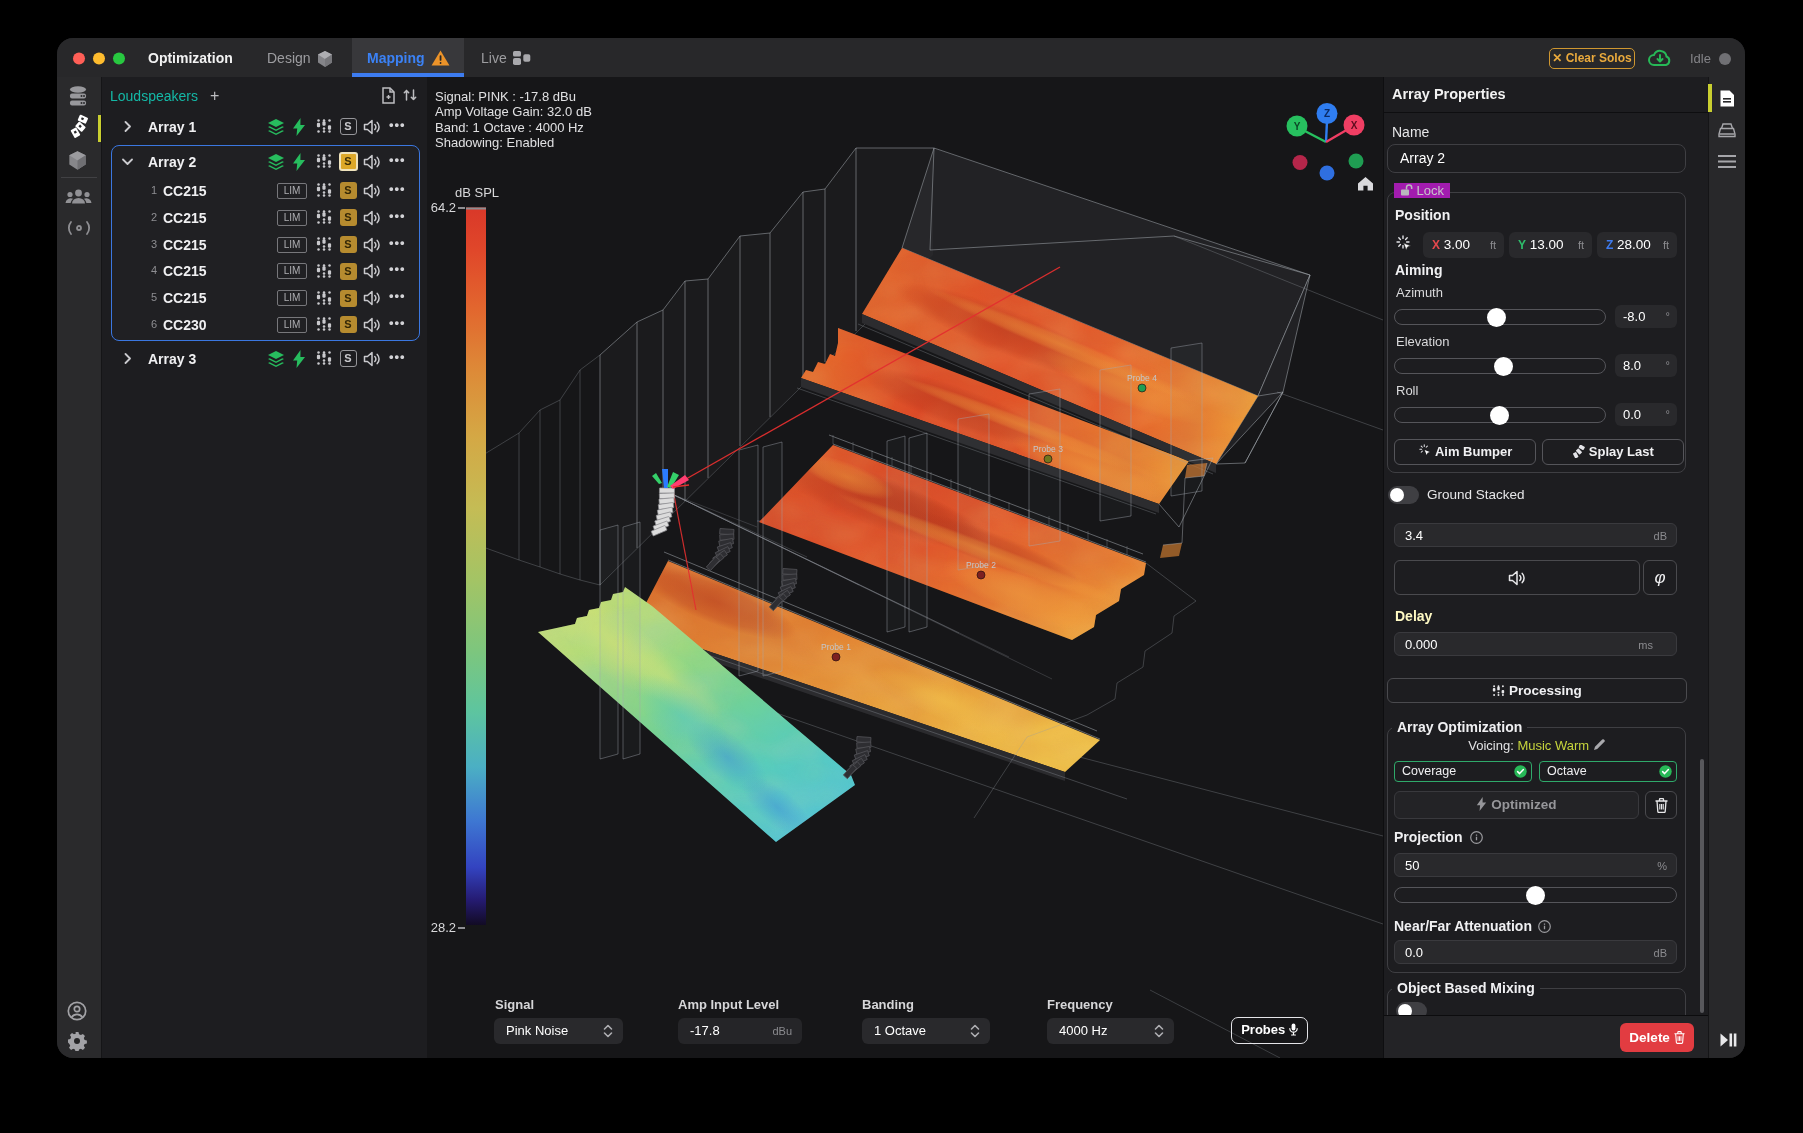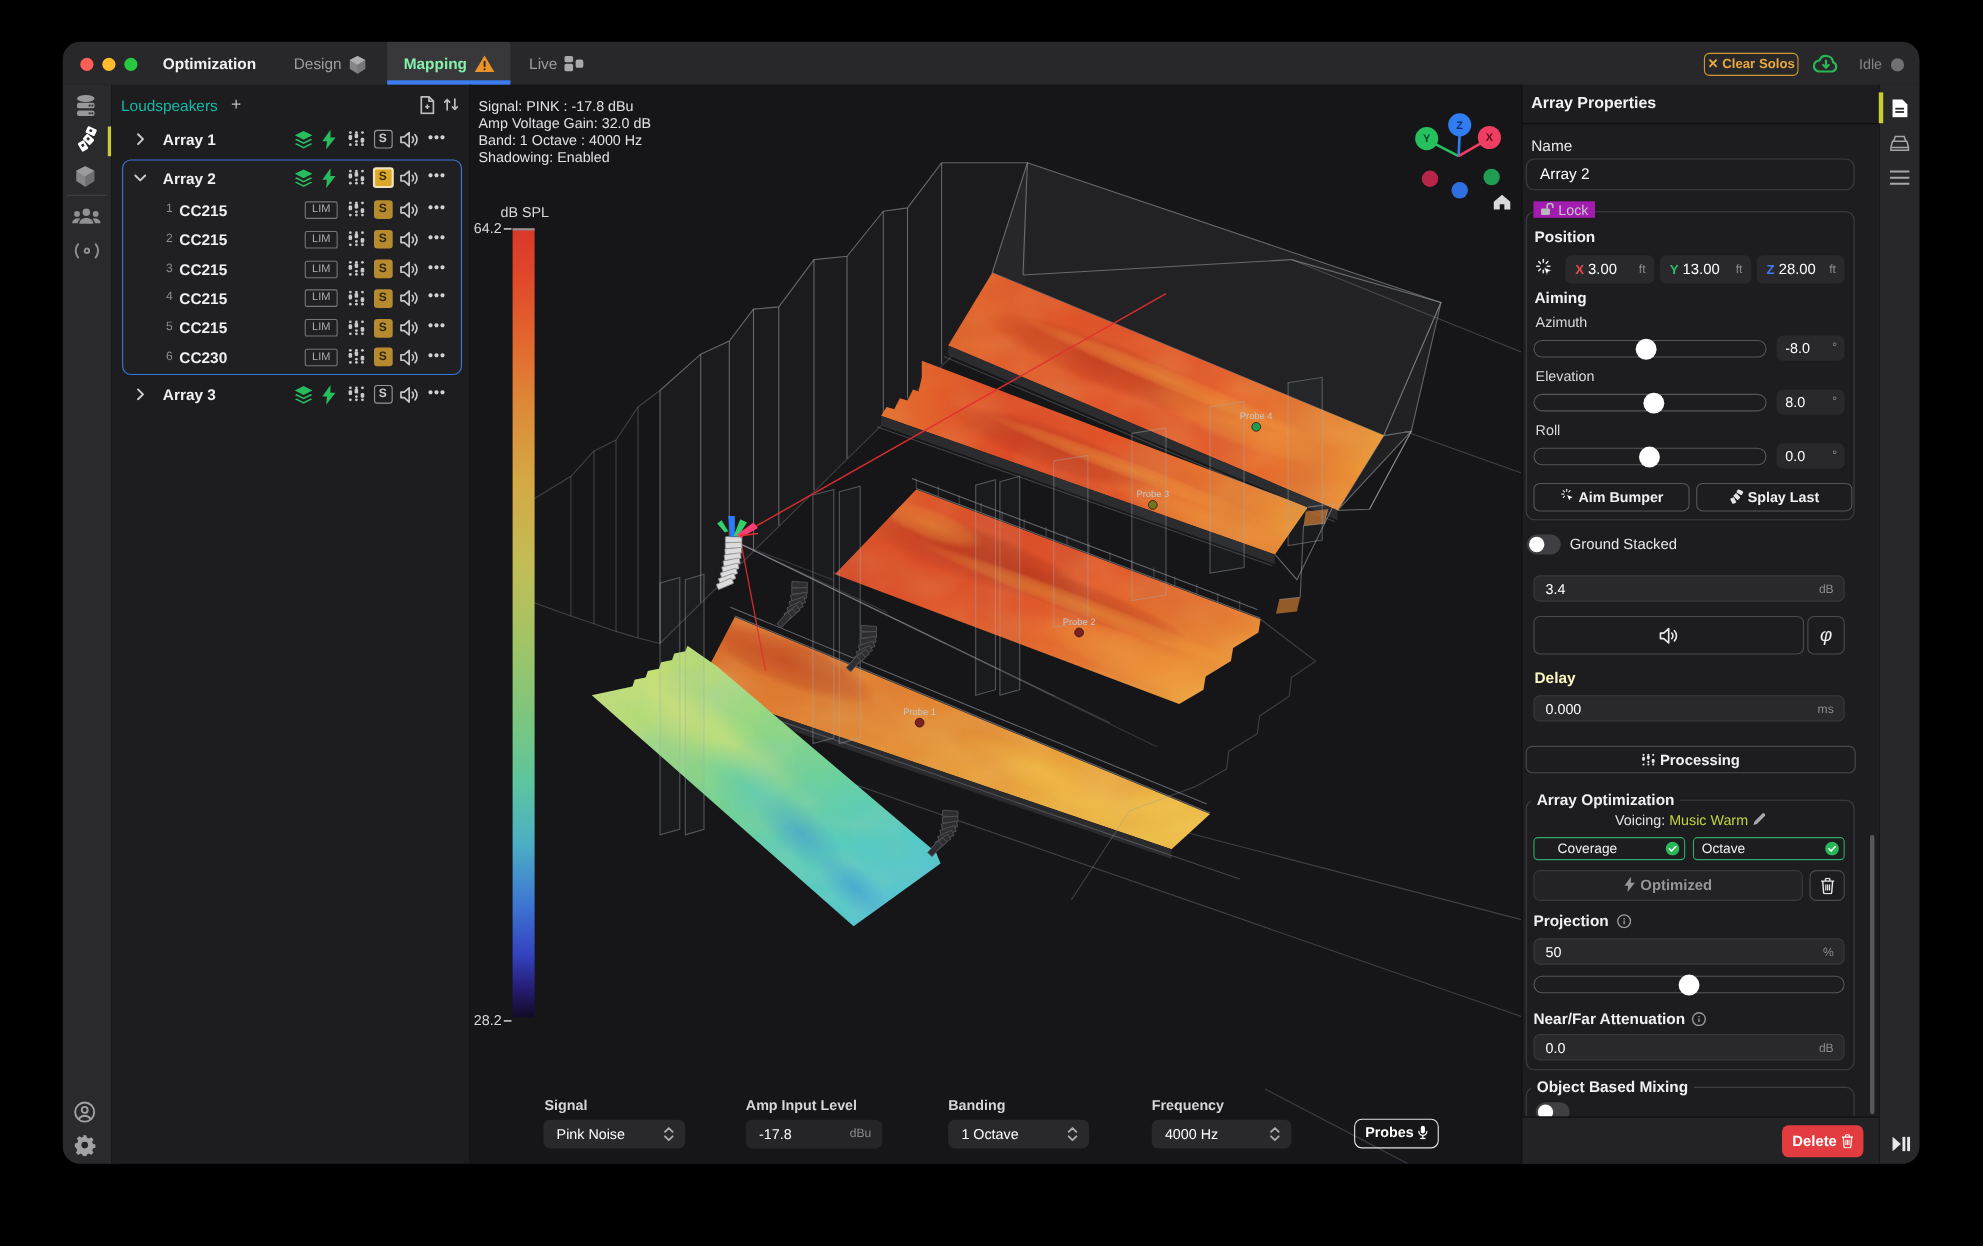--- a/index.html
+++ b/index.html
@@ -22,21 +22,21 @@
   <div class="abs" style="left:91px;top:12px;font-size:14px;font-weight:700;color:#f2f2f2;">Optimization</div>
   <div class="abs" style="left:210px;top:12px;font-size:14px;color:#9d9da0;">Design</div>
   <svg class="abs" style="left:259px;top:12px" width="18" height="18" viewBox="0 0 18 18">
       <g fill="#8f8f93">
         <path d="M9 1l7 3.5v8L9 17l-7-4.5v-8z" opacity="0.9"></path>
         <path d="M9 1l7 3.5L9 9 2 4.5z" fill="#aeaeb2"></path>
         <path d="M9 9v8l7-4.5v-8z" fill="#77777b"></path>
       </g>
     </svg>
   <div class="abs" style="left:295px;top:0px;width:112px;height:38px;background:#38383b;"></div>
-  <div class="abs" style="left:310px;top:12px;font-size:14px;font-weight:700;color:#86efac;">Mapping</div>
+  <div class="abs" style="left:310px;top:12px;font-size:14px;font-weight:700;color:#3b82f6;">Mapping</div>
   <svg class="abs" style="left:374px;top:12px" width="19" height="16" viewBox="0 0 20 17">
       <path d="M10 0.5L19.5 16.5H0.5z" fill="#ec9329"></path>
       <rect x="9.1" y="5.5" width="1.9" height="6" rx="0.9" fill="#272727"></rect>
       <rect x="9.1" y="12.8" width="1.9" height="2" rx="0.9" fill="#272727"></rect>
     </svg>
   <div class="abs" style="left:295px;top:35px;width:112px;height:4.5px;background:#3d7cf0;"></div>
   <div class="abs" style="left:424px;top:12px;font-size:14px;color:#9d9da0;">Live</div>
   <svg class="abs" style="left:456px;top:12.5px" width="20" height="14" viewBox="0 0 20 14">
       <g fill="#a9a9ad">
         <rect x="0" y="0" width="8" height="5.5" rx="1.6"></rect>
@@ -832,42 +832,42 @@
     <div class="abs ibox" style="left:10px;top:446px;width:283px;height:24px;line-height:24px;border:1px solid #3a3a3e;box-sizing:border-box;"><span style="margin-left:10px;font-size:13px;">3.4</span><span class="unit" style="position:absolute;right:9px;top:0;">dB</span></div>
     <div class="abs" style="left:10px;top:483px;width:246px;height:35px;border:1px solid #4a4a4e;border-radius:6px;box-sizing:border-box;text-align:center;">
       <svg width="19" height="16" viewBox="0 0 19 16" style="margin-top:9px">
           <path d="M1.5 5.5h3L9 1.5v13L4.5 10.5h-3z" fill="none" stroke="#e8e8ea" stroke-width="1.5" stroke-linejoin="round"></path>
           <path d="M11.8 5.5a3.4 3.4 0 0 1 0 5" fill="none" stroke="#e8e8ea" stroke-width="1.5" stroke-linecap="round"></path>
           <path d="M14.2 3.4a6.6 6.6 0 0 1 0 9.2" fill="none" stroke="#e8e8ea" stroke-width="1.5" stroke-linecap="round"></path>
         </svg>
     </div>
     <div class="abs" style="left:259px;top:483px;width:34px;height:35px;border:1px solid #4a4a4e;border-radius:6px;box-sizing:border-box;color:#f0f0f2;font-size:17px;text-align:center;line-height:33px;font-style:italic;">φ</div>
     <div class="abs" style="left:11px;top:531px;font-size:14px;font-weight:700;color:#fef9c3;">Delay</div>
-    <div class="abs ibox" style="left:10px;top:555px;width:283px;height:24px;line-height:24px;border:1px solid #3a3a3e;box-sizing:border-box;"><span style="margin-left:10px;font-size:13px;">0.000</span><span class="unit" style="position:absolute;right:9px;top:0;">ms</span></div>
+    <div class="abs ibox" style="left:10px;top:555px;width:283px;height:24px;line-height:24px;border:1px solid #3a3a3e;box-sizing:border-box;"><span style="margin-left:10px;font-size:13px;">0.000</span><span class="unit" style="position:absolute;right:23px;top:0;">ms</span></div>
     <div class="abs" style="left:3px;top:601px;width:300px;height:25px;border:1px solid #4a4a4e;border-radius:6px;box-sizing:border-box;color:#f0f0f2;font-size:13.5px;font-weight:700;line-height:23px;text-align:center;"><svg width="13" height="12" viewBox="0 0 16 15" style="vertical-align:-2px">
           <g fill="#e8e8ea">
             <circle cx="2.5" cy="1.5" r="1.2"></circle>
             <circle cx="2.5" cy="12.5" r="1.2"></circle>
             <rect x="0.9" y="3.8" width="3.2" height="4.4" rx="1.2"></rect>
             <circle cx="8" cy="1.5" r="1.2"></circle>
             <circle cx="8" cy="9.5" r="1.2"></circle>
             <circle cx="8" cy="12.5" r="1.2"></circle>
             <rect x="6.4" y="2.3" width="3.2" height="4.4" rx="1.2"></rect>
             <circle cx="13.5" cy="1.5" r="1.2"></circle>
             <circle cx="13.5" cy="12.5" r="1.2"></circle>
             <rect x="11.9" y="6.3" width="3.2" height="4.4" rx="1.2"></rect>
           </g>
         </svg> Processing</div>
 
     <div class="abs" style="left:3px;top:650px;width:299px;height:246px;border:1px solid #3f3f43;border-radius:8px;box-sizing:border-box;"></div>
     <div class="abs" style="left:8px;top:642px;background:#1d1d20;padding:0 5px;color:#f0f0f2;font-size:14px;font-weight:700;">Array Optimization</div>
     <div class="abs" style="left:0px;top:661px;width:305px;text-align:center;font-size:13px;color:#e2e2e4;">Voicing: <span style="color:#c6d43c;">Music Warm</span> <svg width="12" height="12" viewBox="0 0 12 12" style="vertical-align:-1px">
           <path d="M1 11l1-3.2L9.2 0.6a1.2 1.2 0 0 1 1.7 0l0.5 0.5a1.2 1.2 0 0 1 0 1.7L4.2 10z" fill="#a9a9ad"></path>
         </svg></div>
-    <div class="abs" style="left:10px;top:684px;width:138px;height:21px;border:1.5px solid #2fa96a;border-radius:4px;box-sizing:border-box;color:#f0f0f2;font-size:12.5px;line-height:18px;"><span style="margin-left:21px;">Coverage</span><svg style="position:absolute;right:4px;top:2.5px" width="13" height="13" viewBox="0 0 13 13">
+    <div class="abs" style="left:10px;top:684px;width:138px;height:21px;border:1.5px solid #2fa96a;border-radius:4px;box-sizing:border-box;color:#f0f0f2;font-size:12.5px;line-height:18px;"><span style="margin-left:7px;">Coverage</span><svg style="position:absolute;right:4px;top:2.5px" width="13" height="13" viewBox="0 0 13 13">
           <circle cx="6.5" cy="6.5" r="6.2" fill="#27b857"></circle>
           <path d="M3.6 6.6l2 2 3.8-4" fill="none" stroke="#fff" stroke-width="1.5" stroke-linecap="round" stroke-linejoin="round"></path>
         </svg></div>
     <div class="abs" style="left:155px;top:684px;width:138px;height:21px;border:1.5px solid #2fa96a;border-radius:4px;box-sizing:border-box;color:#f0f0f2;font-size:12.5px;line-height:18px;"><span style="margin-left:7px;">Octave</span><svg style="position:absolute;right:4px;top:2.5px" width="13" height="13" viewBox="0 0 13 13">
           <circle cx="6.5" cy="6.5" r="6.2" fill="#27b857"></circle>
           <path d="M3.6 6.6l2 2 3.8-4" fill="none" stroke="#fff" stroke-width="1.5" stroke-linecap="round" stroke-linejoin="round"></path>
         </svg></div>
     <div class="abs" style="left:10px;top:714px;width:245px;height:28px;background:#232326;border:1px solid #39393d;border-radius:6px;box-sizing:border-box;color:#96969a;font-size:13.5px;font-weight:700;line-height:26px;text-align:center;"><svg width="11" height="14" viewBox="0 0 14 18" style="vertical-align:-2px">
           <path d="M8.5 0L1 10.5h4.2L4.5 18 13 7h-4.6z" fill="#96969a"></path>
         </svg> Optimized</div>

